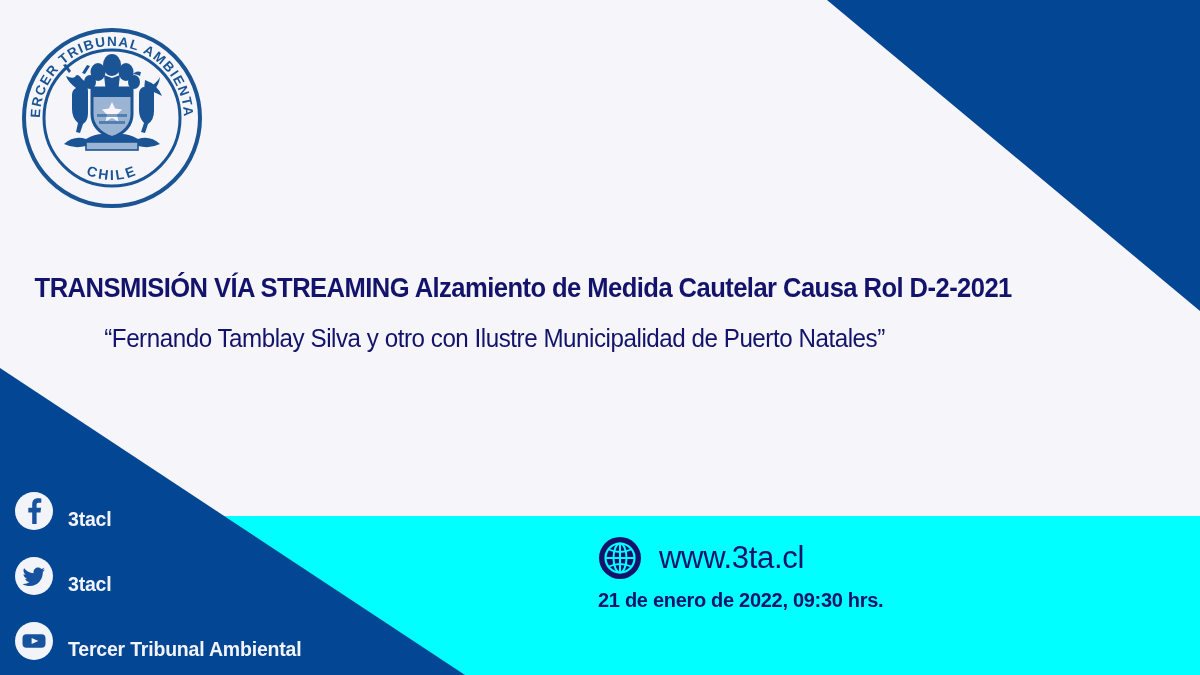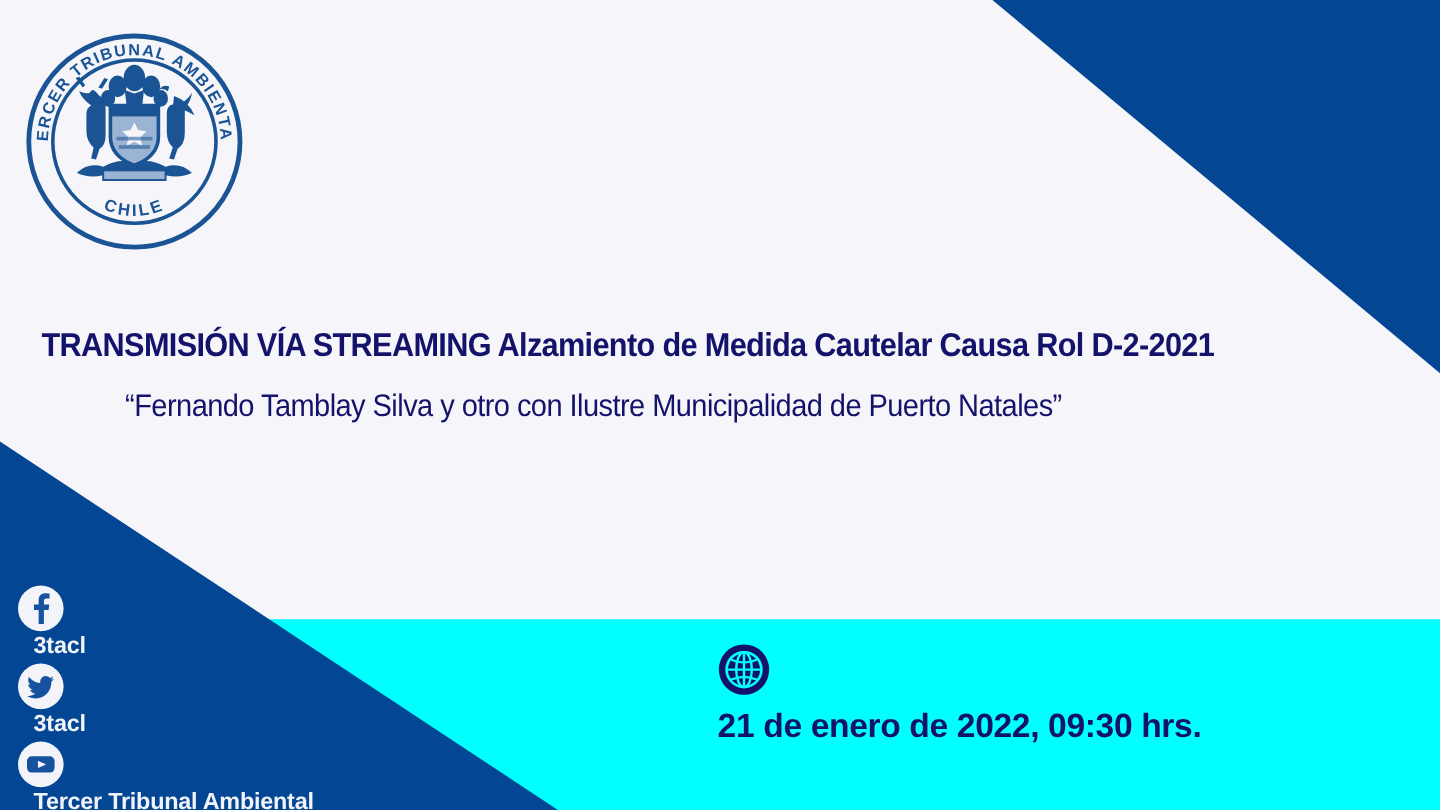--- a/index.html
+++ b/index.html
@@ -70,24 +70,23 @@
   
   .social-list {
     position: absolute;
     left: 14px;
     top: 487px;
     z-index: 6;
   }
 
   .social-row {
     display: flex;
-    align-items: flex-start;
+    align-items: flex-end;
     height: 44px;
     margin-bottom: 21px;
-    flex-direction: column;
   }
 
   .social-icon {
     width: 40px;
     height: 40px;
     flex: 0 0 40px;
     display: block;
   }
 
   .social-label {
@@ -124,21 +123,21 @@
     color: #13136b;
     font-size: 31px;
     font-weight: normal;
     letter-spacing: -0.3px;
     white-space: nowrap;
   }
 
   .event-date {
     margin-top: 9px;
     color: #13136b;
-    font-size: 28px;
+    font-size: 20px;
     font-weight: bold;
     letter-spacing: -0.3px;
     white-space: nowrap;
   }
 </style>
 </head>
 <body>
 
 <div id="slide">
 
@@ -234,17 +233,18 @@
     <div class="web-row">
       <svg class="globe-icon" viewBox="0 0 44 44">
         <circle cx="22" cy="22" r="21" fill="#13136b"></circle>
         <circle cx="22" cy="22" r="14.5" fill="none" stroke="#00ffff" stroke-width="2.2"></circle>
         <ellipse cx="22" cy="22" rx="6.5" ry="14.5" fill="none" stroke="#00ffff" stroke-width="2"></ellipse>
         <line x1="7.5" y1="22" x2="36.5" y2="22" stroke="#00ffff" stroke-width="2"></line>
         <path d="M11,13.5 Q22,18.5 33,13.5" fill="none" stroke="#00ffff" stroke-width="1.8"></path>
         <path d="M11,30.5 Q22,25.5 33,30.5" fill="none" stroke="#00ffff" stroke-width="1.8"></path>
         <line x1="22" y1="7.5" x2="22" y2="36.5" stroke="#00ffff" stroke-width="2"></line>
       </svg>
+      <span class="web-url">www.3ta.cl</span>
     </div>
     <div class="event-date">21 de enero de 2022, 09:30 hrs.</div>
   </div>
 
 </div>
 
 </body></html>

